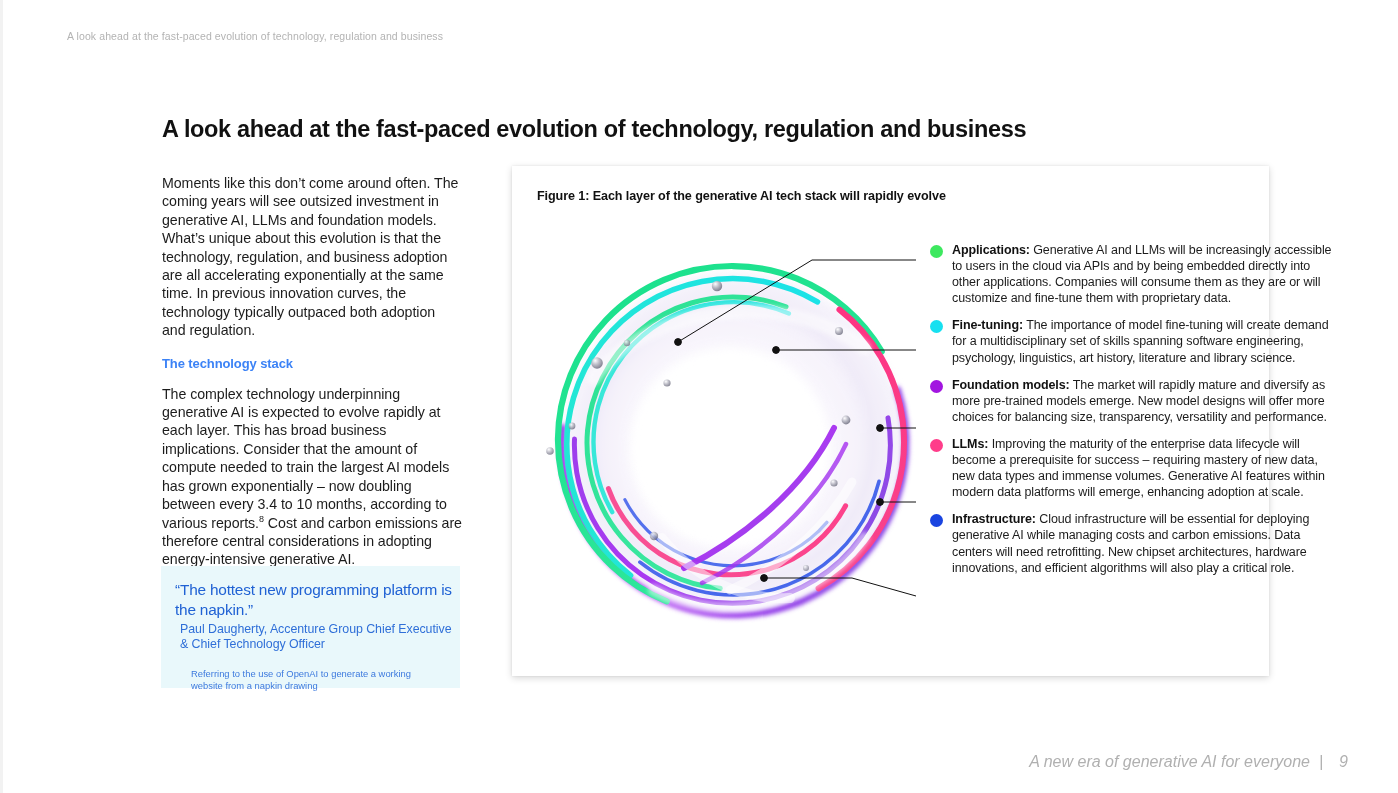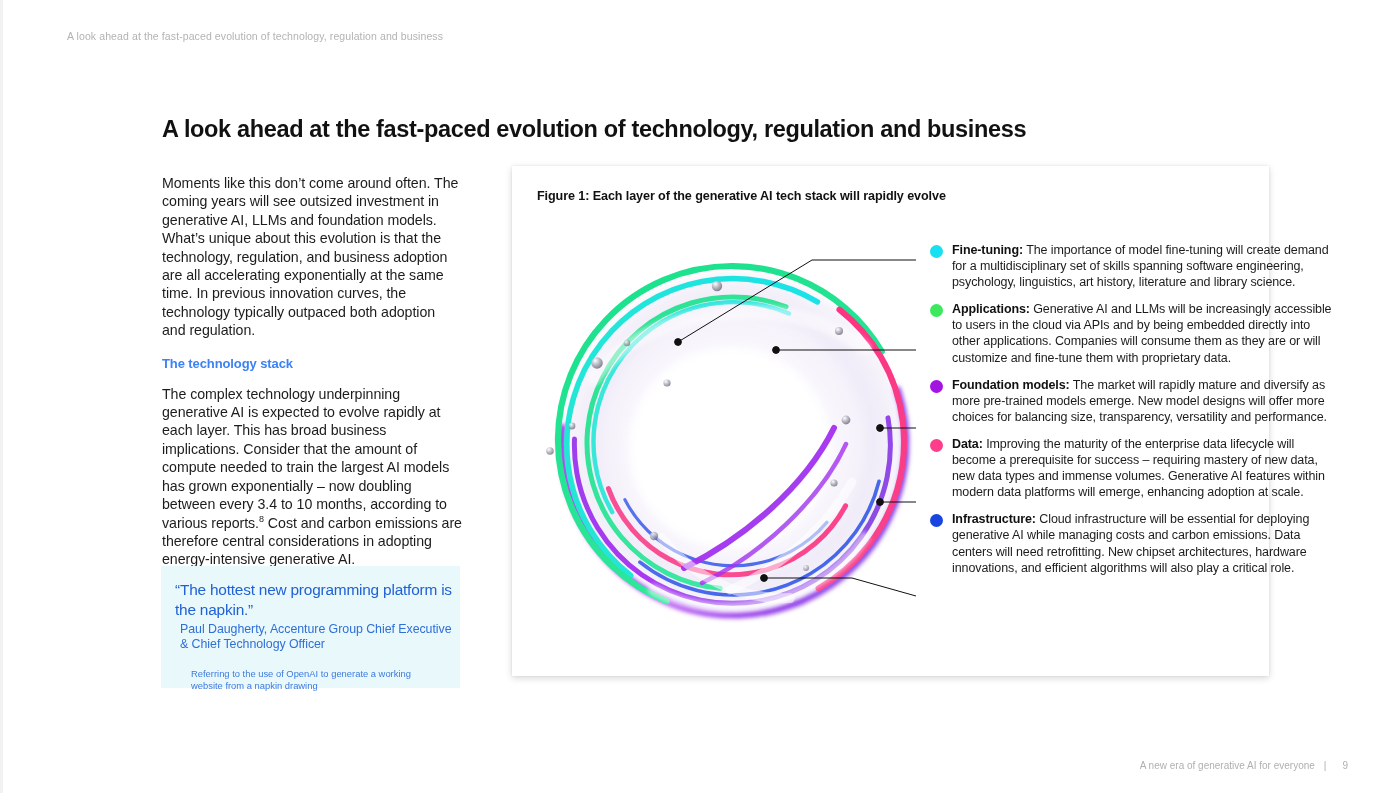--- a/index.html
+++ b/index.html
@@ -165,24 +165,25 @@
   }
   .legend-text .lt-label {
     font-weight: bold;
     color: #111111;
   }
 
   
   .page-footer {
     position: absolute;
     right: 50px; bottom: 22px;
-    font-size: 10px;
+    font-size: 16px;
     color: #b0b0b0;
     letter-spacing: 0px;
     white-space: nowrap;
+    font-style: italic;
   }
   .page-footer .sep { margin: 0 9px; }
   .page-footer .pnum { color: #b0b0b0; margin-left: 7px; }
 </style>
 </head>
 <body>
 
 <div class="page-edge-rule"></div>
 
 <div class="running-header">A look ahead at the fast-paced evolution of technology, regulation and business</div>
@@ -334,37 +335,37 @@
       <circle cx="368" cy="336" r="3.4"></circle>
 
       <path d="M 252 412 L 340 412 L 404 430" fill="none"></path>
       <circle cx="252" cy="412" r="3.4"></circle>
     </g>
   </svg>
 
   <div class="legend">
 
     <div class="legend-item">
+      <span class="legend-dot" style="background:#3de85f"></span>
+      <div class="legend-text"><span class="lt-label">Applications:</span><span> Generative AI and LLMs will be increasingly accessible to users in the cloud via APIs and by being embedded directly into other applications. Companies will consume them as they are or will customize and fine-tune them with proprietary data.</span></div>
+    </div>
+
+    <div class="legend-item">
       <span class="legend-dot" style="background:#17e0f0"></span>
       <div class="legend-text"><span class="lt-label">Fine-tuning:</span><span> The importance of model fine-tuning will create demand for a multidisciplinary set of skills spanning software engineering, psychology, linguistics, art history, literature and library science.</span></div>
     </div>
 
     <div class="legend-item">
-      <span class="legend-dot" style="background:#3de85f"></span>
-      <div class="legend-text"><span class="lt-label">Applications:</span><span> Generative AI and LLMs will be increasingly accessible to users in the cloud via APIs and by being embedded directly into other applications. Companies will consume them as they are or will customize and fine-tune them with proprietary data.</span></div>
-    </div>
-
-    <div class="legend-item">
       <span class="legend-dot" style="background:#a215e0"></span>
       <div class="legend-text"><span class="lt-label">Foundation models:</span><span> The market will rapidly mature and diversify as more pre-trained models emerge. New model designs will offer more choices for balancing size, transparency, versatility and performance.</span></div>
     </div>
 
     <div class="legend-item">
       <span class="legend-dot" style="background:#ff3d8a"></span>
-      <div class="legend-text"><span class="lt-label">Data:</span><span> Improving the maturity of the enterprise data lifecycle will become a prerequisite for success – requiring mastery of new data, new data types and immense volumes. Generative AI features within modern data platforms will emerge, enhancing adoption at scale.</span></div>
+      <div class="legend-text"><span class="lt-label">LLMs:</span><span> Improving the maturity of the enterprise data lifecycle will become a prerequisite for success – requiring mastery of new data, new data types and immense volumes. Generative AI features within modern data platforms will emerge, enhancing adoption at scale.</span></div>
     </div>
 
     <div class="legend-item">
       <span class="legend-dot" style="background:#1a44e0"></span>
       <div class="legend-text"><span class="lt-label">Infrastructure:</span><span> Cloud infrastructure will be essential for deploying generative AI while managing costs and carbon emissions. Data centers will need retrofitting. New chipset architectures, hardware innovations, and efficient algorithms will also play a critical role.</span></div>
     </div>
 
   </div>
 </div>
 

